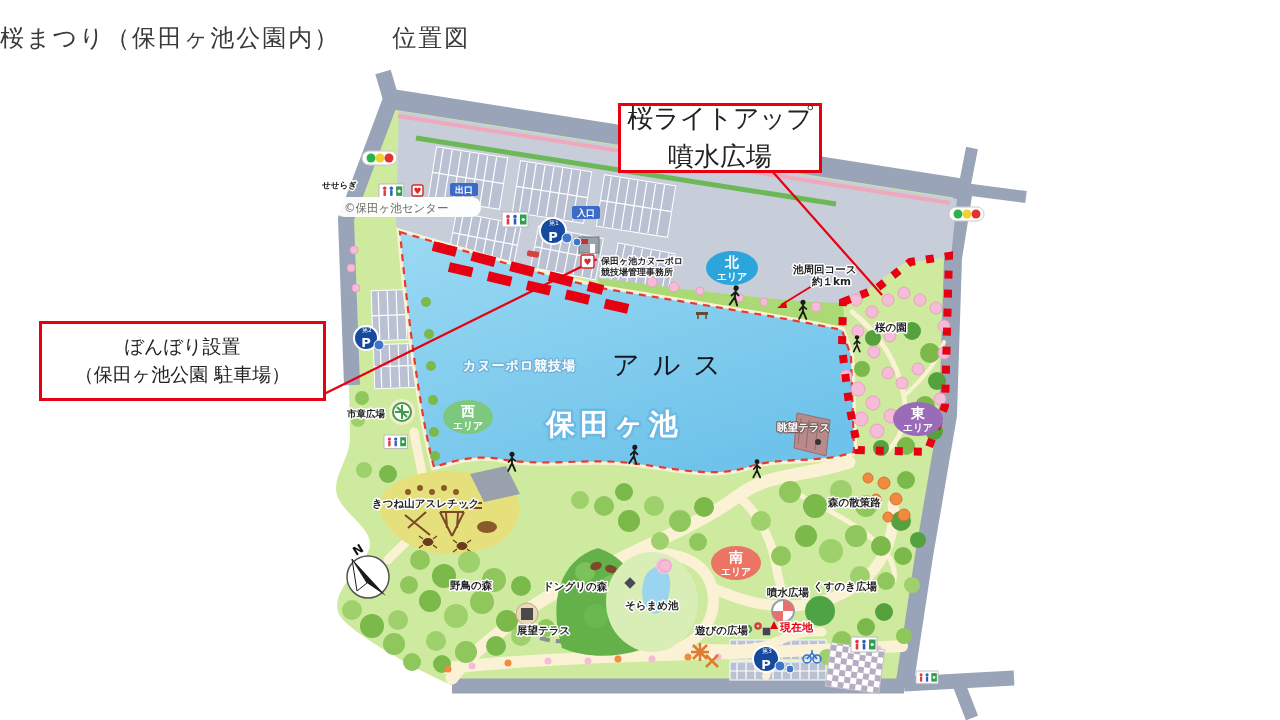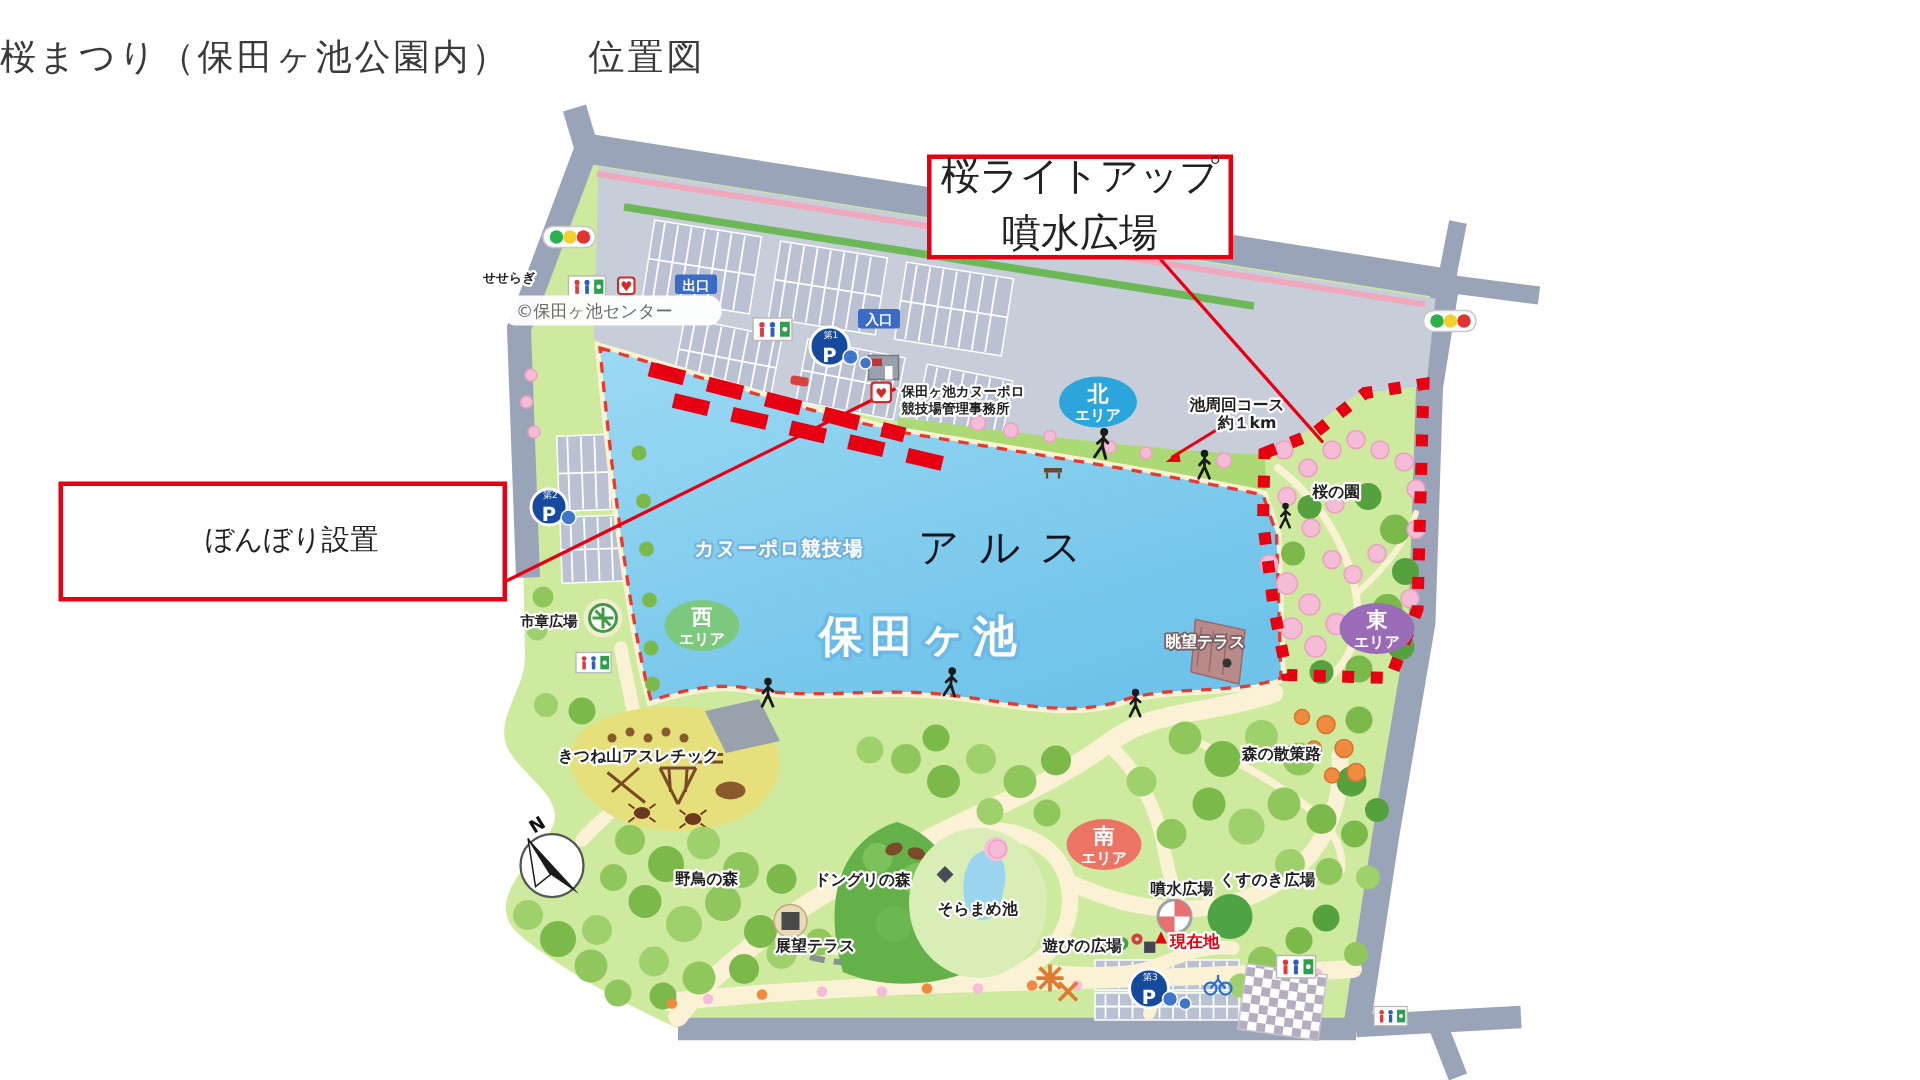--- a/index.html
+++ b/index.html
@@ -4,21 +4,21 @@
 <style>
   html,body{margin:0;padding:0;background:#fff;}
   body{width:1280px;height:720px;position:relative;overflow:hidden;
        font-family:"DejaVu Sans","Liberation Sans",sans-serif;}
   .title{position:absolute;top:22px;left:0;width:1280px;text-align:left;
          font-size:24px;color:#3a3a3a;letter-spacing:2px;}
   .callout{position:absolute;background:#fff;border:3px solid #e60012;
            display:flex;flex-direction:column;justify-content:center;align-items:center;
            color:#222;line-height:1.45;z-index:5;}
   .callout.lightup{left:618px;top:103px;width:198px;height:64px;font-size:26px;}
-  .callout.bonbori{left:39px;top:321px;width:281px;height:74px;font-size:19px;padding-left:12px;}
+  .callout.bonbori{left:39px;top:321px;width:281px;height:74px;font-size:19px;}
   svg{position:absolute;left:0;top:0;}
   text{font-family:"DejaVu Sans","Liberation Sans",sans-serif;}
   .lbl{font-size:10.5px;font-weight:600;fill:#1f1f1f;stroke:#fff;stroke-width:3px;
        paint-order:stroke;stroke-linejoin:round;}
   .lbl.small{font-size:8.5px;}
   .lbl.white{fill:#fff;stroke:#7a6060;stroke-width:2.5px;}
   .lbl.red{fill:#e60012;stroke:#fff;}
   .badge-big{font-size:14px;font-weight:700;fill:#fff;text-anchor:middle;}
   .badge-small{font-size:10px;font-weight:700;fill:#fff;text-anchor:middle;}
   .signtxt{font-size:9px;font-weight:700;fill:#fff;text-anchor:middle;}
@@ -617,13 +617,14 @@
   </g>
 </svg>
 
 <div class="title">桜まつり（保田ヶ池公園内）　　位置図</div>
 <div class="callout lightup">
   <div>桜ライトアップ</div>
   <div>噴水広場</div>
 </div>
 <div class="callout bonbori">
   <div>ぼんぼり設置</div>
+  <div>（保田ヶ池公園 駐車場）</div>
 </div>
 
 </body></html>

